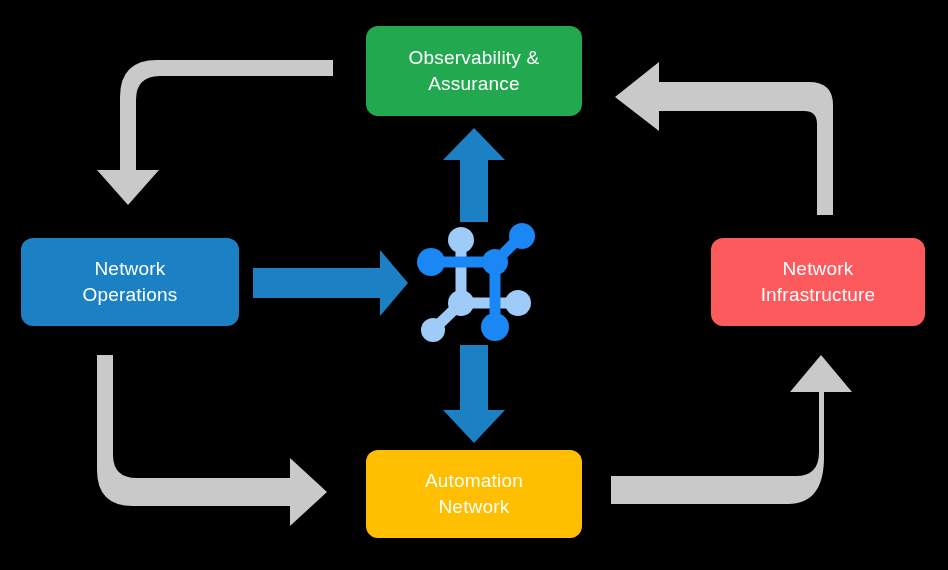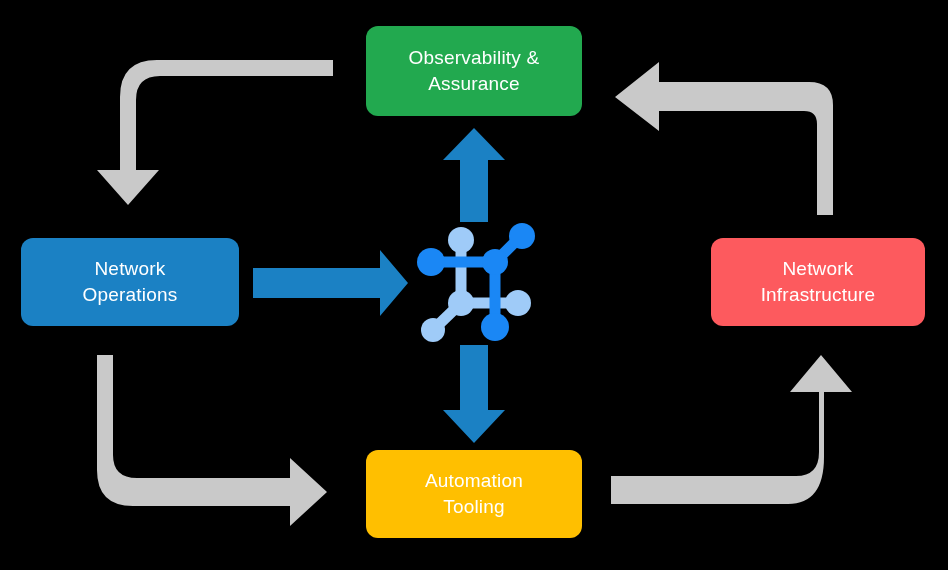--- a/index.html
+++ b/index.html
@@ -130,16 +130,16 @@
 Operations</span>
   </div>
 
   <div class="node-box" id="box-network-infrastructure">
     <span class="box-label">Network
 Infrastructure</span>
   </div>
 
   <div class="node-box" id="box-automation-tooling">
     <span class="box-label">Automation
-Tooling</span>
+Network</span>
   </div>
 
 </div>
 
 </body></html>

